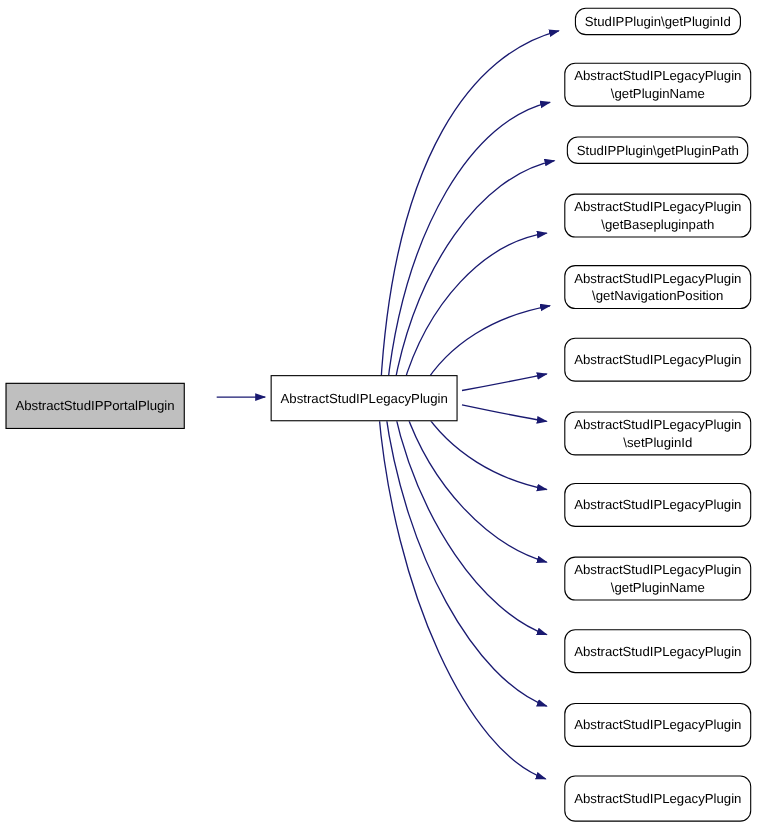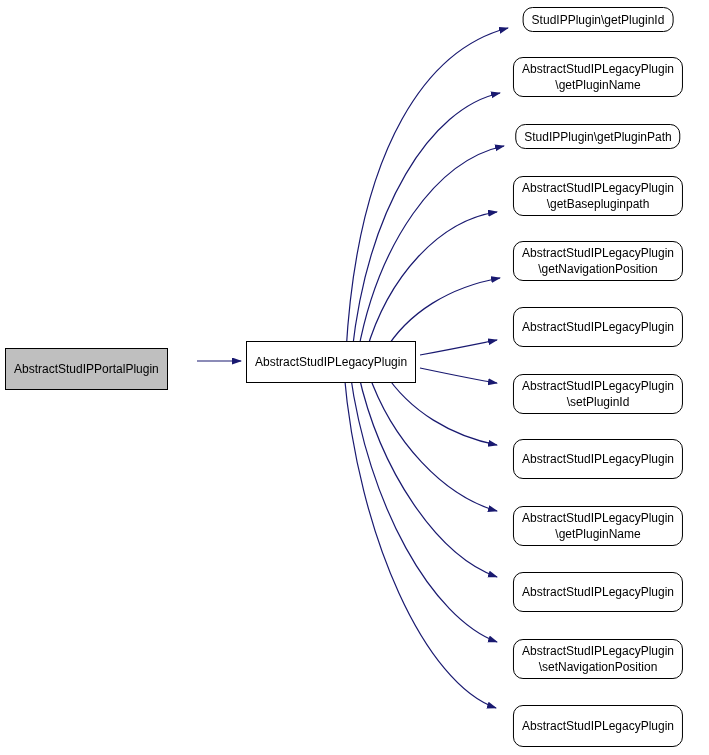--- a/index.html
+++ b/index.html
@@ -133,20 +133,19 @@
     <span>AbstractStudIPLegacyPlugin</span>
     <span>\getPluginName</span>
   </div>
 
   <div class="node rcol" style="top:572px; height:40px;">
     <span>AbstractStudIPLegacyPlugin</span>
   </div>
 
   <div class="node rcol" style="top:639px; height:40px;">
     <span>AbstractStudIPLegacyPlugin</span>
-    <span>\setNavigationPosition</span>
   </div>
 
   <div class="node rcol" style="top:705px; height:42px;">
     <span>AbstractStudIPLegacyPlugin</span>
   </div>
 
 </div>
 
 </body></html>

